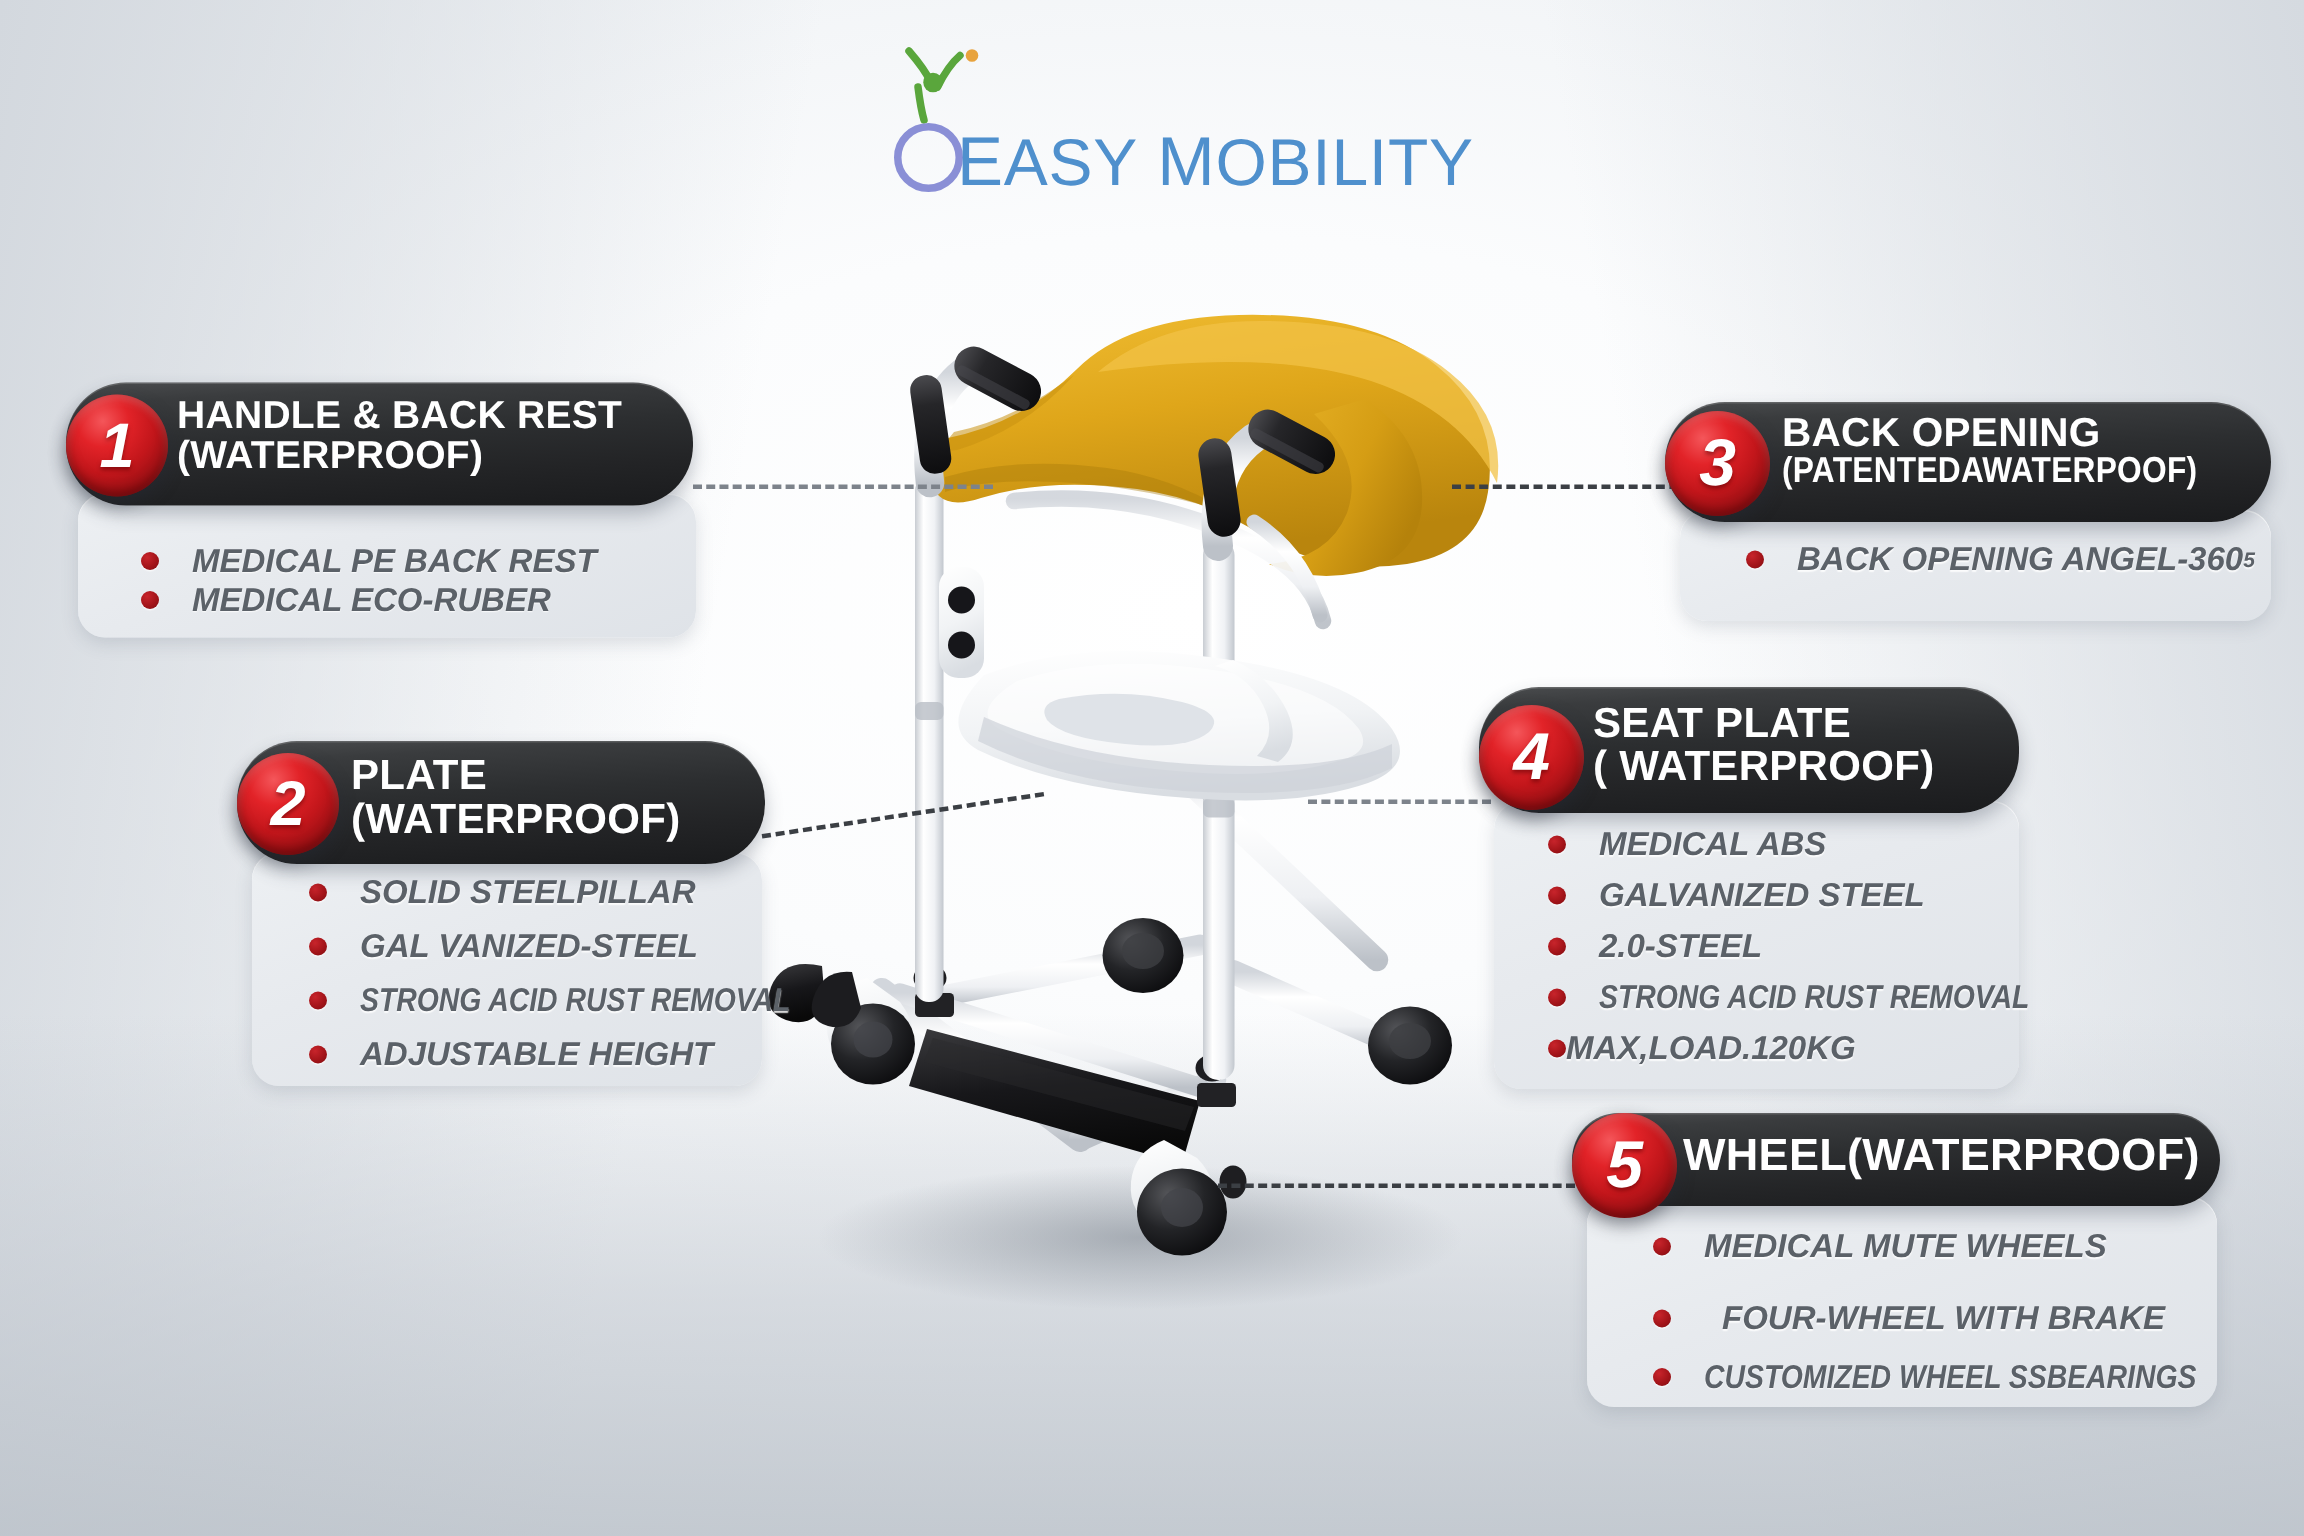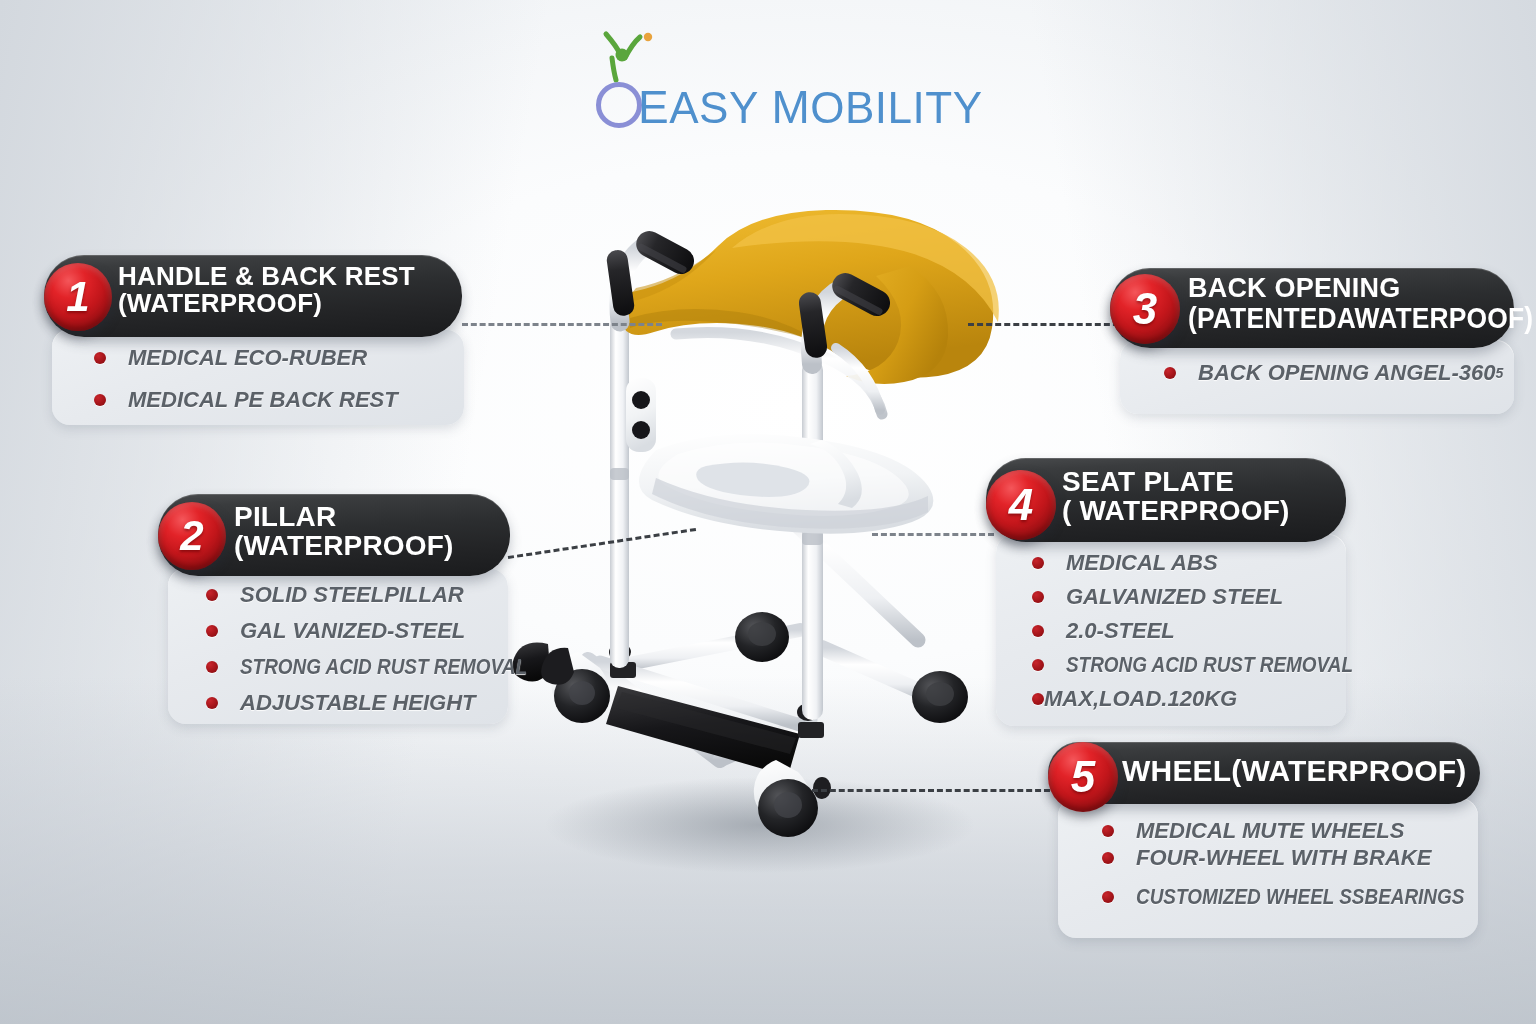--- a/index.html
+++ b/index.html
@@ -285,39 +285,39 @@
 
   <div class="callout" style="left:44px; top:255px;">
     <div class="hdr" style="width:418px; height:82px; padding:8px 16px 0 74px; font-size:26px;">
       <span class="hdr-text">
         <span>HANDLE &amp; BACK REST</span>
         <span class="sub">(WATERPROOF)</span>
       </span>
     </div>
     <div class="body-panel" style="left:8px; top:74px; width:412px; height:96px; padding:16px 0 0 42px;">
       <ul class="bullets" style="font-size:22px;">
+        <li style="margin-top:16px;">
+            <span class="dot"></span>
+            <span class="txt" style="margin-left:22px;">MEDICAL PE BACK REST</span>
+          </li>
         <li>
             <span class="dot"></span>
             <span class="txt" style="margin-left:22px;">MEDICAL ECO-RUBER</span>
-          </li>
-        <li style="margin-top:16px;">
-            <span class="dot"></span>
-            <span class="txt" style="margin-left:22px;">MEDICAL PE BACK REST</span>
           </li>
       </ul>
     </div>
     <div class="badge" style="left:0px; top:8px; width:68px; height:68px;">
       <span style="font-size:42px;">1</span>
     </div>
   </div>
 
   <div class="callout" style="left:158px; top:494px;">
     <div class="hdr" style="width:352px; height:82px; padding:8px 16px 0 76px; font-size:28px;">
       <span class="hdr-text">
-        <span>PILLAR</span>
+        <span>PLATE</span>
         <span class="sub">(WATERPROOF)</span>
       </span>
     </div>
     <div class="body-panel" style="left:10px; top:74px; width:340px; height:156px; padding:14px 0 0 38px;">
       <ul class="bullets" style="font-size:22px;">
         <li>
             <span class="dot"></span>
             <span class="txt" style="margin-left:22px;">SOLID STEELPILLAR</span>
           </li>
         <li style="margin-top:10px;">
@@ -336,21 +336,21 @@
     </div>
     <div class="badge" style="left:0px; top:8px; width:68px; height:68px;">
       <span style="font-size:42px;">2</span>
     </div>
   </div>
 
   <div class="callout" style="left:1110px; top:268px;">
     <div class="hdr" style="width:404px; height:80px; padding:6px 10px 0 78px; font-size:27px;">
       <span class="hdr-text">
         <span>BACK OPENING</span>
-        <span class="sub" style="font-size:30px;"><span class="tight">(PATENTEDAWATERPOOF)</span></span>
+        <span class="sub" style="font-size:24px;"><span class="tight">(PATENTEDAWATERPOOF)</span></span>
       </span>
     </div>
     <div class="body-panel" style="left:10px; top:72px; width:394px; height:74px; padding:20px 0 0 44px;">
       <ul class="bullets" style="font-size:22px;">
         <li>
           <span class="dot"></span>
           <span class="txt" style="margin-left:22px;">BACK OPENING ANGEL-360</span>
           <sup style="font-size:14px;">5</sup>
         </li>
       </ul>
@@ -401,21 +401,21 @@
       <span class="hdr-text">
         <span>WHEEL(WATERPROOF)</span>
       </span>
     </div>
     <div class="body-panel" style="left:10px; top:56px; width:420px; height:140px; padding:20px 0 0 44px;">
       <ul class="bullets" style="font-size:22px;">
         <li>
             <span class="dot"></span>
             <span class="txt" style="margin-left:22px;">MEDICAL MUTE WHEELS</span>
           </li>
-        <li style="margin-top:1px;">
+        <li style="margin-top:22px;gap:12px;">
             <span class="dot"></span>
             <span class="txt" style="margin-left:22px;">FOUR-WHEEL WITH BRAKE</span>
           </li>
         <li style="margin-top:13px;">
             <span class="dot"></span>
             <span class="txt cond" style="margin-left:22px;">CUSTOMIZED WHEEL SSBEARINGS</span>
           </li>
       </ul>
     </div>
     <div class="badge" style="left:0px; top:0px; width:70px; height:70px;">

